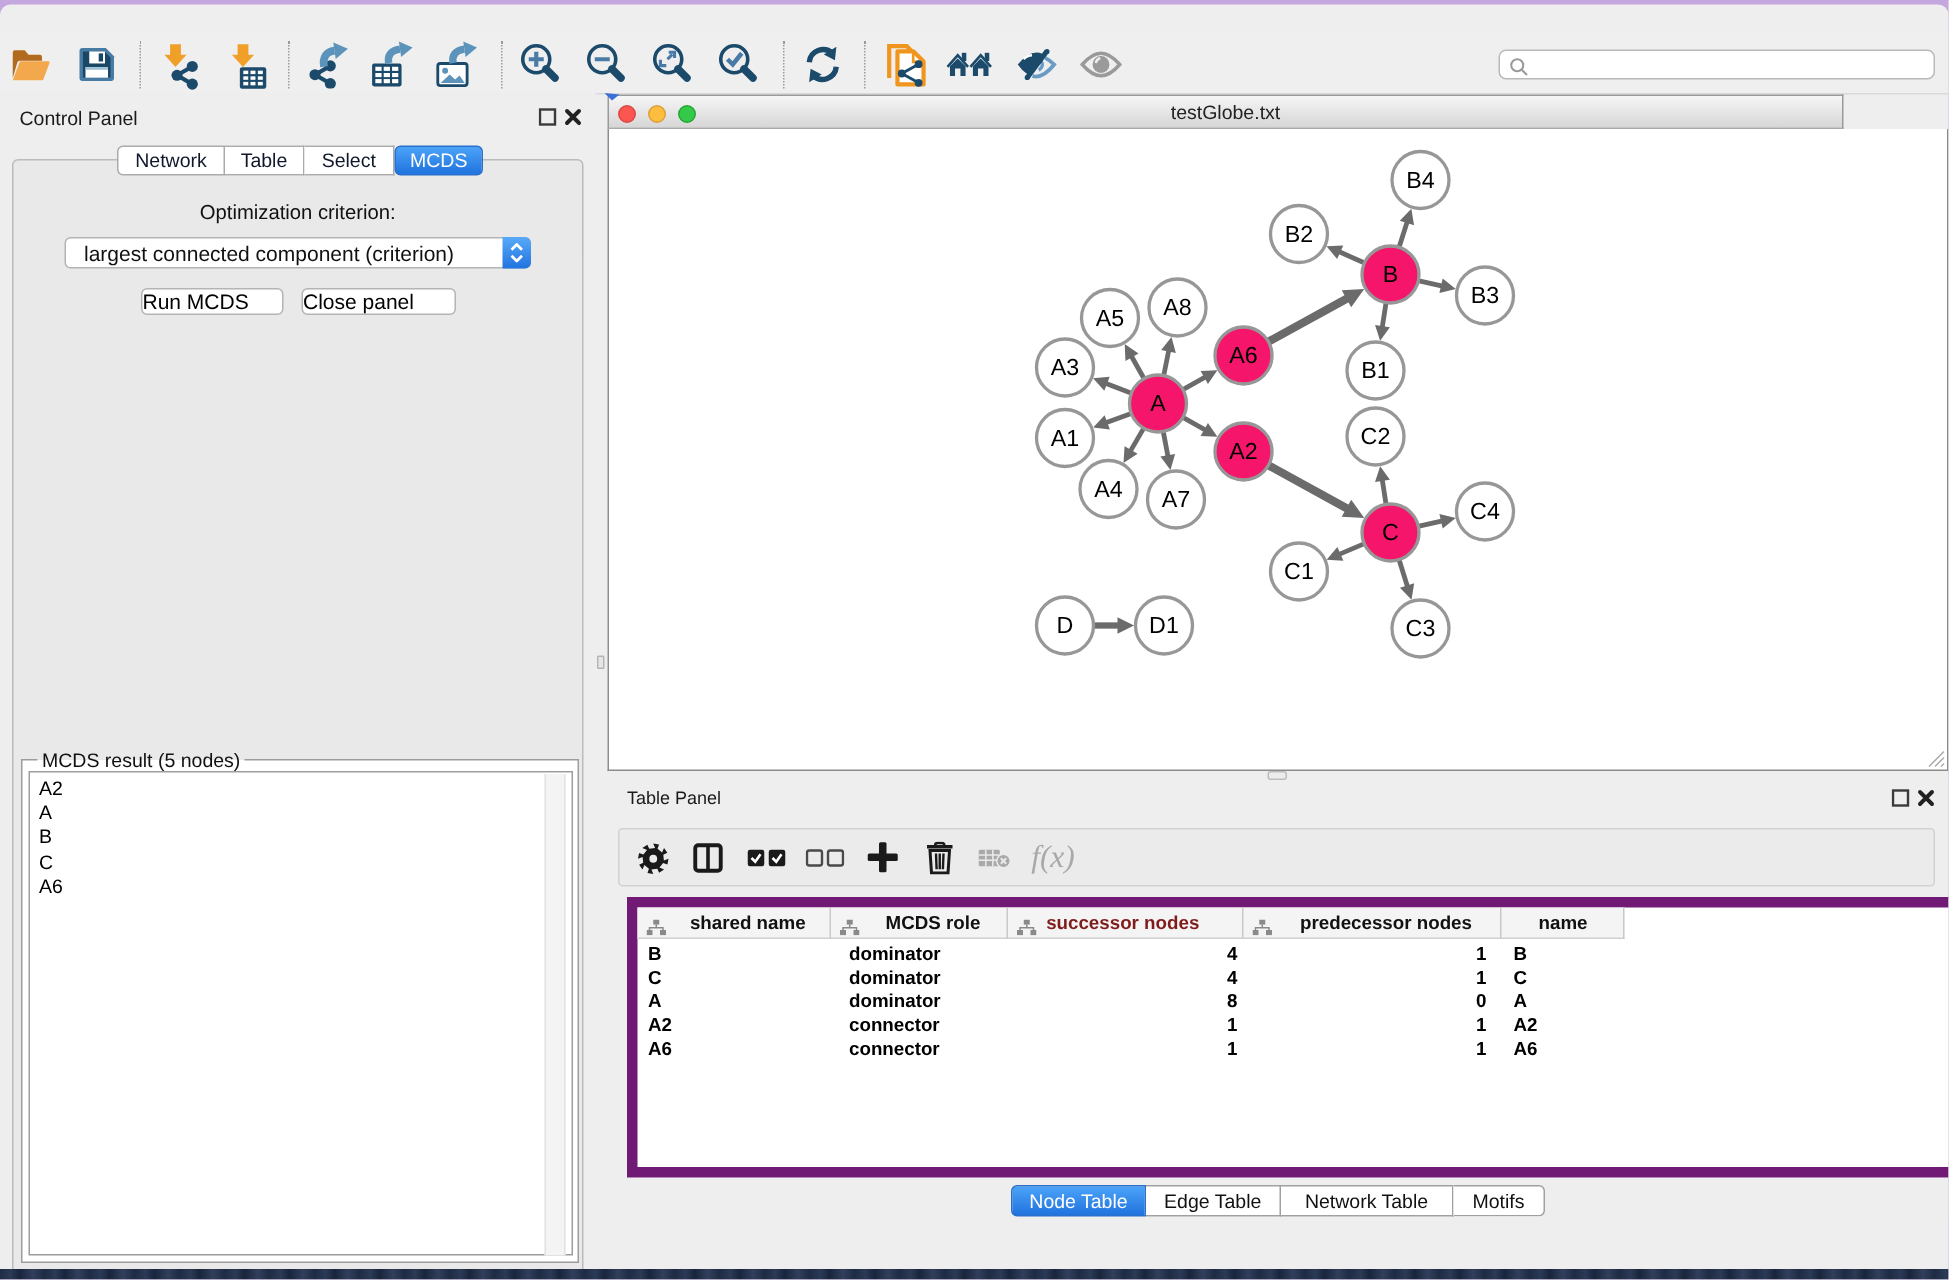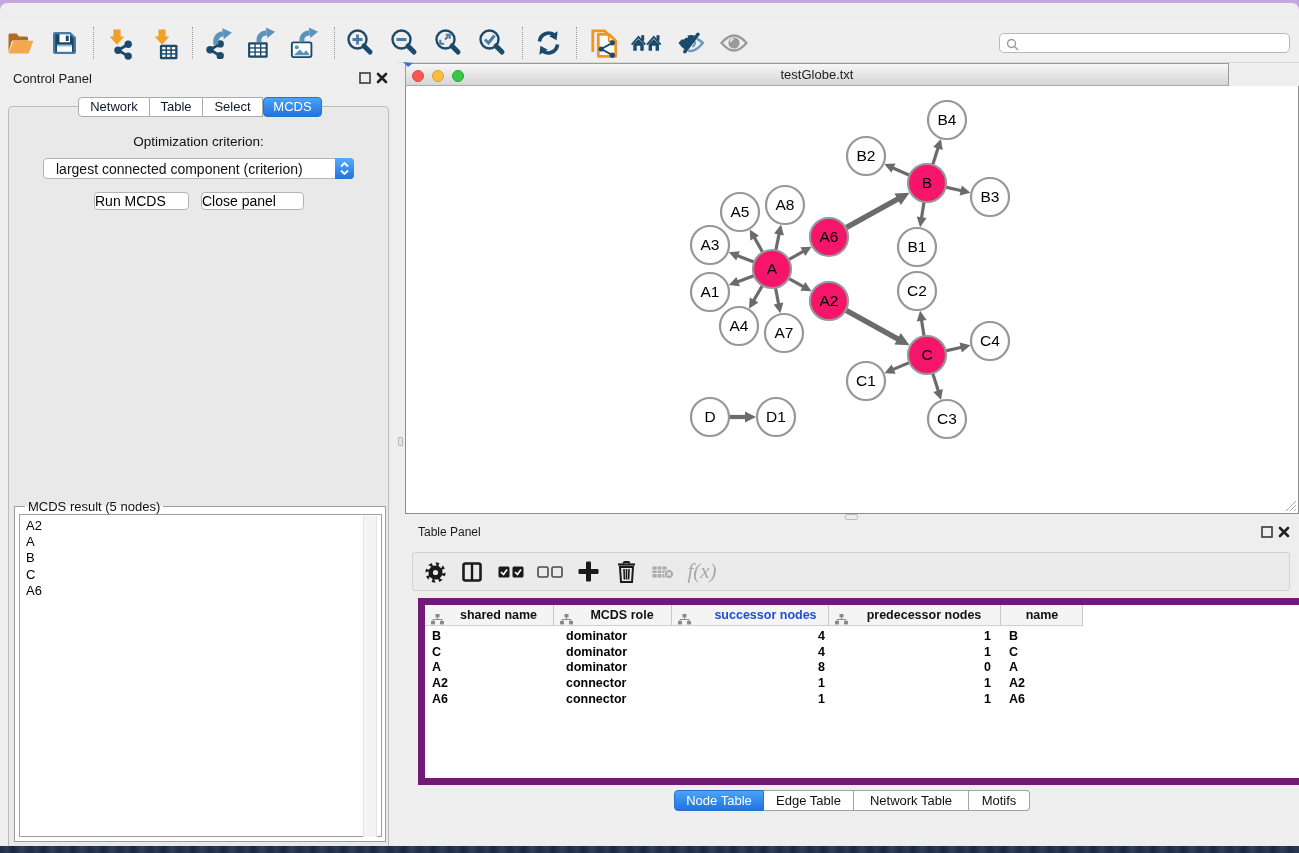--- a/index.html
+++ b/index.html
@@ -456,21 +456,21 @@
       <div style="position:absolute;left:149px;top:3px;width:96px;text-align:center;font-size:12.5px;color:#111">MCDS role</div>
       <div style="position:absolute;left:247px;top:0;width:157px;height:21px;border-right:1px solid #c9c9c9;"></div>
       <div style="position:absolute;left:253px;top:5px;"><svg width="13" height="11" viewBox="0 0 13 11" style="vertical-align:-1px">
             <g fill="#8a8a8a">
               <rect x="4.5" y="0" width="4" height="3.4"></rect>
               <rect x="0" y="7" width="4" height="3.4"></rect>
               <rect x="9" y="7" width="4" height="3.4"></rect>
             </g>
             <path d="M6.5 3.4 L6.5 5.5 M2 7 L2 5.5 L11 5.5 L11 7" fill="none" stroke="#8a8a8a" stroke-width="1"></path>
           </svg></div>
-      <div style="position:absolute;left:273px;top:3px;width:135px;text-align:center;font-size:12.5px;color:#1d4ed8">successor nodes</div>
+      <div style="position:absolute;left:256px;top:3px;width:135px;text-align:center;font-size:12.5px;color:#7f1d1d">successor nodes</div>
       <div style="position:absolute;left:404px;top:0;width:172px;height:21px;border-right:1px solid #c9c9c9;"></div>
       <div style="position:absolute;left:410px;top:5px;"><svg width="13" height="11" viewBox="0 0 13 11" style="vertical-align:-1px">
             <g fill="#8a8a8a">
               <rect x="4.5" y="0" width="4" height="3.4"></rect>
               <rect x="0" y="7" width="4" height="3.4"></rect>
               <rect x="9" y="7" width="4" height="3.4"></rect>
             </g>
             <path d="M6.5 3.4 L6.5 5.5 M2 7 L2 5.5 L11 5.5 L11 7" fill="none" stroke="#8a8a8a" stroke-width="1"></path>
           </svg></div>
       <div style="position:absolute;left:424px;top:3px;width:150px;text-align:center;font-size:12.5px;color:#111">predecessor nodes</div>

